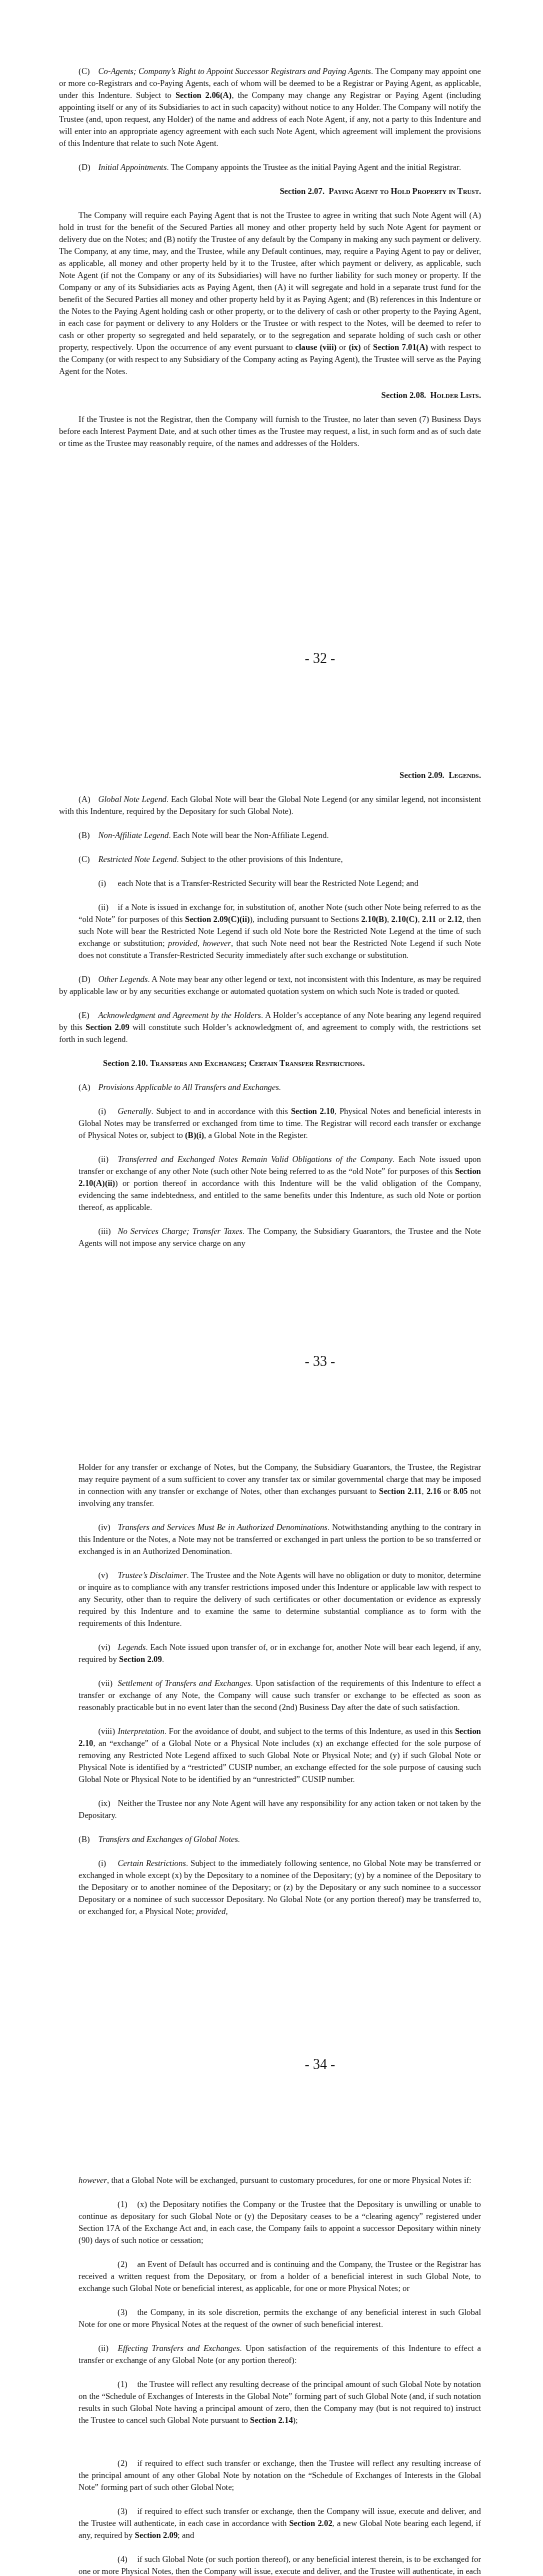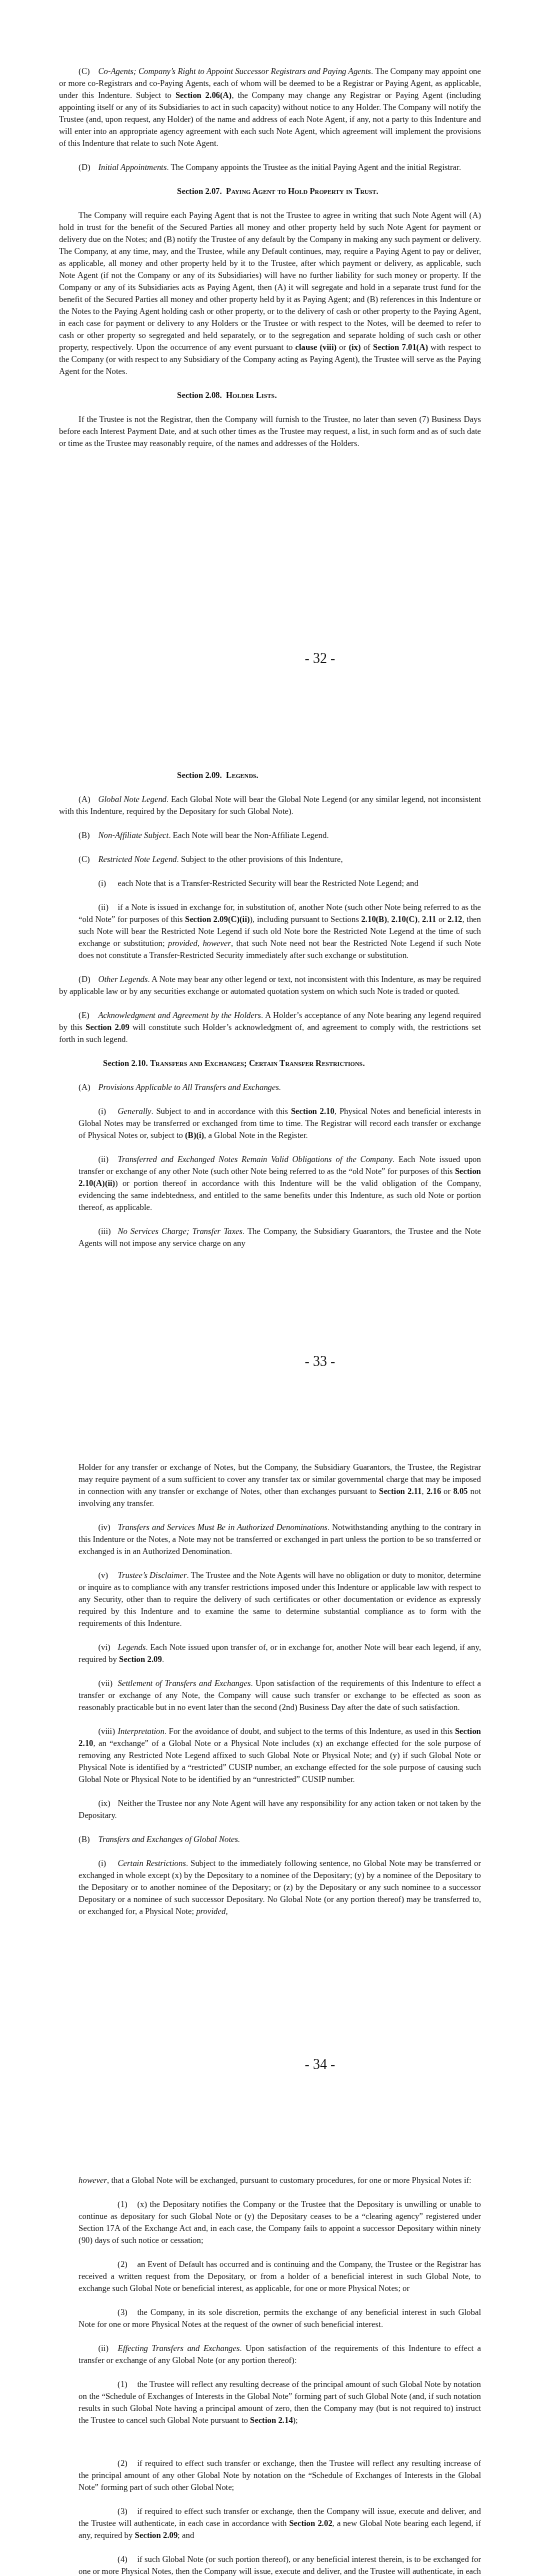--- a/index.html
+++ b/index.html
@@ -4,21 +4,21 @@
 <style>
   html, body { margin: 0; padding: 0; background: #ffffff; }
   body { width: 544px; font-family: "Liberation Serif", "DejaVu Serif", serif; color: #111; }
   .page { position: relative; width: 544px; height: 703px; box-sizing: border-box; overflow: hidden; }
   .content { position: absolute; left: 59px; width: 422px; font-size: 8.4px; line-height: 12px; text-align: justify; }
   p { margin: 0 0 12px 0; }
   .ind1 { text-indent: 19.6px; }
   .sub { margin-left: 19.6px; }
   .num { display: inline-block; width: 19.6px; text-indent: 0; }
   .num2 { display: inline-block; width: 19.6px; }
-  .hd { margin-left: 118px; font-weight: bold; text-align: left; }
+  .hd { margin-left: 118px; font-weight: bold; text-align: right; }
   .hd.two { text-align: justify; text-align-last: left; margin-left: 44px; }
   .sc { font-variant: small-caps; }
   .it { font-style: italic; }
   .b { font-weight: bold; }
   .pageno { position: absolute; left: 0; width: 544px; text-align: center; font-size: 14px; padding-left: 48px; }
 </style>
 </head>
 <body>
 
 <div class="page">
@@ -30,21 +30,21 @@
     <p class="hd"><span>Section 2.08.</span>&nbsp;&nbsp;<span class="sc">Holder Lists.</span></p>
     <p class="ind1">If the Trustee is not the Registrar, then the Company will furnish to the Trustee, no later than seven (7) Business Days before each Interest Payment Date, and at such other times as the Trustee may request, a list, in such form and as of such date or time as the Trustee may reasonably require, of the names and addresses of the Holders.</p>
   </div>
   <div class="pageno" style="top:651px;">- 32 -</div>
 </div>
 
 <div class="page">
   <div class="content" style="top:67px;">
     <p class="hd"><span>Section 2.09.</span>&nbsp;&nbsp;<span class="sc">Legends.</span></p>
     <p class="ind1"><span class="num">(A)</span><span class="it">Global Note Legend</span><span>. Each Global Note will bear the Global Note Legend (or any similar legend, not inconsistent with this Indenture, required by the Depositary for such Global Note).</span></p>
-    <p class="ind1"><span class="num">(B)</span><span class="it">Non-Affiliate Subject</span><span>. Each Note will bear the Non-Affiliate Legend.</span></p>
+    <p class="ind1"><span class="num">(B)</span><span class="it">Non-Affiliate Legend</span><span>. Each Note will bear the Non-Affiliate Legend.</span></p>
     <p class="ind1"><span class="num">(C)</span><span class="it">Restricted Note Legend</span><span>. Subject to the other provisions of this Indenture,</span></p>
     <p class="sub ind1"><span class="num">(i)</span><span>each Note that is a Transfer-Restricted Security will bear the Restricted Note Legend; and</span></p>
     <p class="sub ind1"><span class="num">(ii)</span><span>if a Note is issued in exchange for, in substitution of, another Note (such other Note being referred to as the “old Note” for purposes of this </span><span class="b">Section 2.09(C)(ii)</span><span>), including pursuant to Sections </span><span class="b">2.10(B)</span><span>, </span><span class="b">2.10(C)</span><span>, </span><span class="b">2.11</span><span> or </span><span class="b">2.12</span><span>, then such Note will bear the Restricted Note Legend if such old Note bore the Restricted Note Legend at the time of such exchange or substitution; </span><span class="it">provided</span><span>, </span><span class="it">however</span><span>, that such Note need not bear the Restricted Note Legend if such Note does not constitute a Transfer-Restricted Security immediately after such exchange or substitution.</span></p>
     <p class="ind1"><span class="num">(D)</span><span class="it">Other Legends</span><span>. A Note may bear any other legend or text, not inconsistent with this Indenture, as may be required by applicable law or by any securities exchange or automated quotation system on which such Note is traded or quoted.</span></p>
     <p class="ind1"><span class="num">(E)</span><span class="it">Acknowledgment and Agreement by the Holders</span><span>. A Holder’s acceptance of any Note bearing any legend required by this </span><span class="b">Section 2.09</span><span> will constitute such Holder’s acknowledgment of, and agreement to comply with, the restrictions set forth in such legend.</span></p>
     <p class="hd two"><span>Section 2.10.</span>&nbsp;<span class="sc">Transfers and Exchanges; Certain Transfer Restrictions.</span></p>
     <p class="sub"><span class="num">(A)</span><span class="it">Provisions Applicable to All Transfers and Exchanges.</span></p>
     <p class="sub ind1"><span class="num">(i)</span><span class="it">Generally</span><span>. Subject to and in accordance with this </span><span class="b">Section 2.10</span><span>, Physical Notes and beneficial interests in Global Notes may be transferred or exchanged from time to time. The Registrar will record each transfer or exchange of Physical Notes or, subject to </span><span class="b">(B)(i)</span><span>, a Global Note in the Register.</span></p>
     <p class="sub ind1"><span class="num">(ii)</span><span class="it">Transferred and Exchanged Notes Remain Valid Obligations of the Company</span><span>. Each Note issued upon transfer or exchange of any other Note (such other Note being referred to as the “old Note” for purposes of this </span><span class="b">Section 2.10(A)(ii)</span><span>) or portion thereof in accordance with this Indenture will be the valid obligation of the Company, evidencing the same indebtedness, and entitled to the same benefits under this Indenture, as such old Note or portion thereof, as applicable.</span></p>
     <p class="sub ind1"><span class="num">(iii)</span><span class="it">No Services Charge; Transfer Taxes</span><span>. The Company, the Subsidiary Guarantors, the Trustee and the Note Agents will not impose any service charge on any</span></p>

